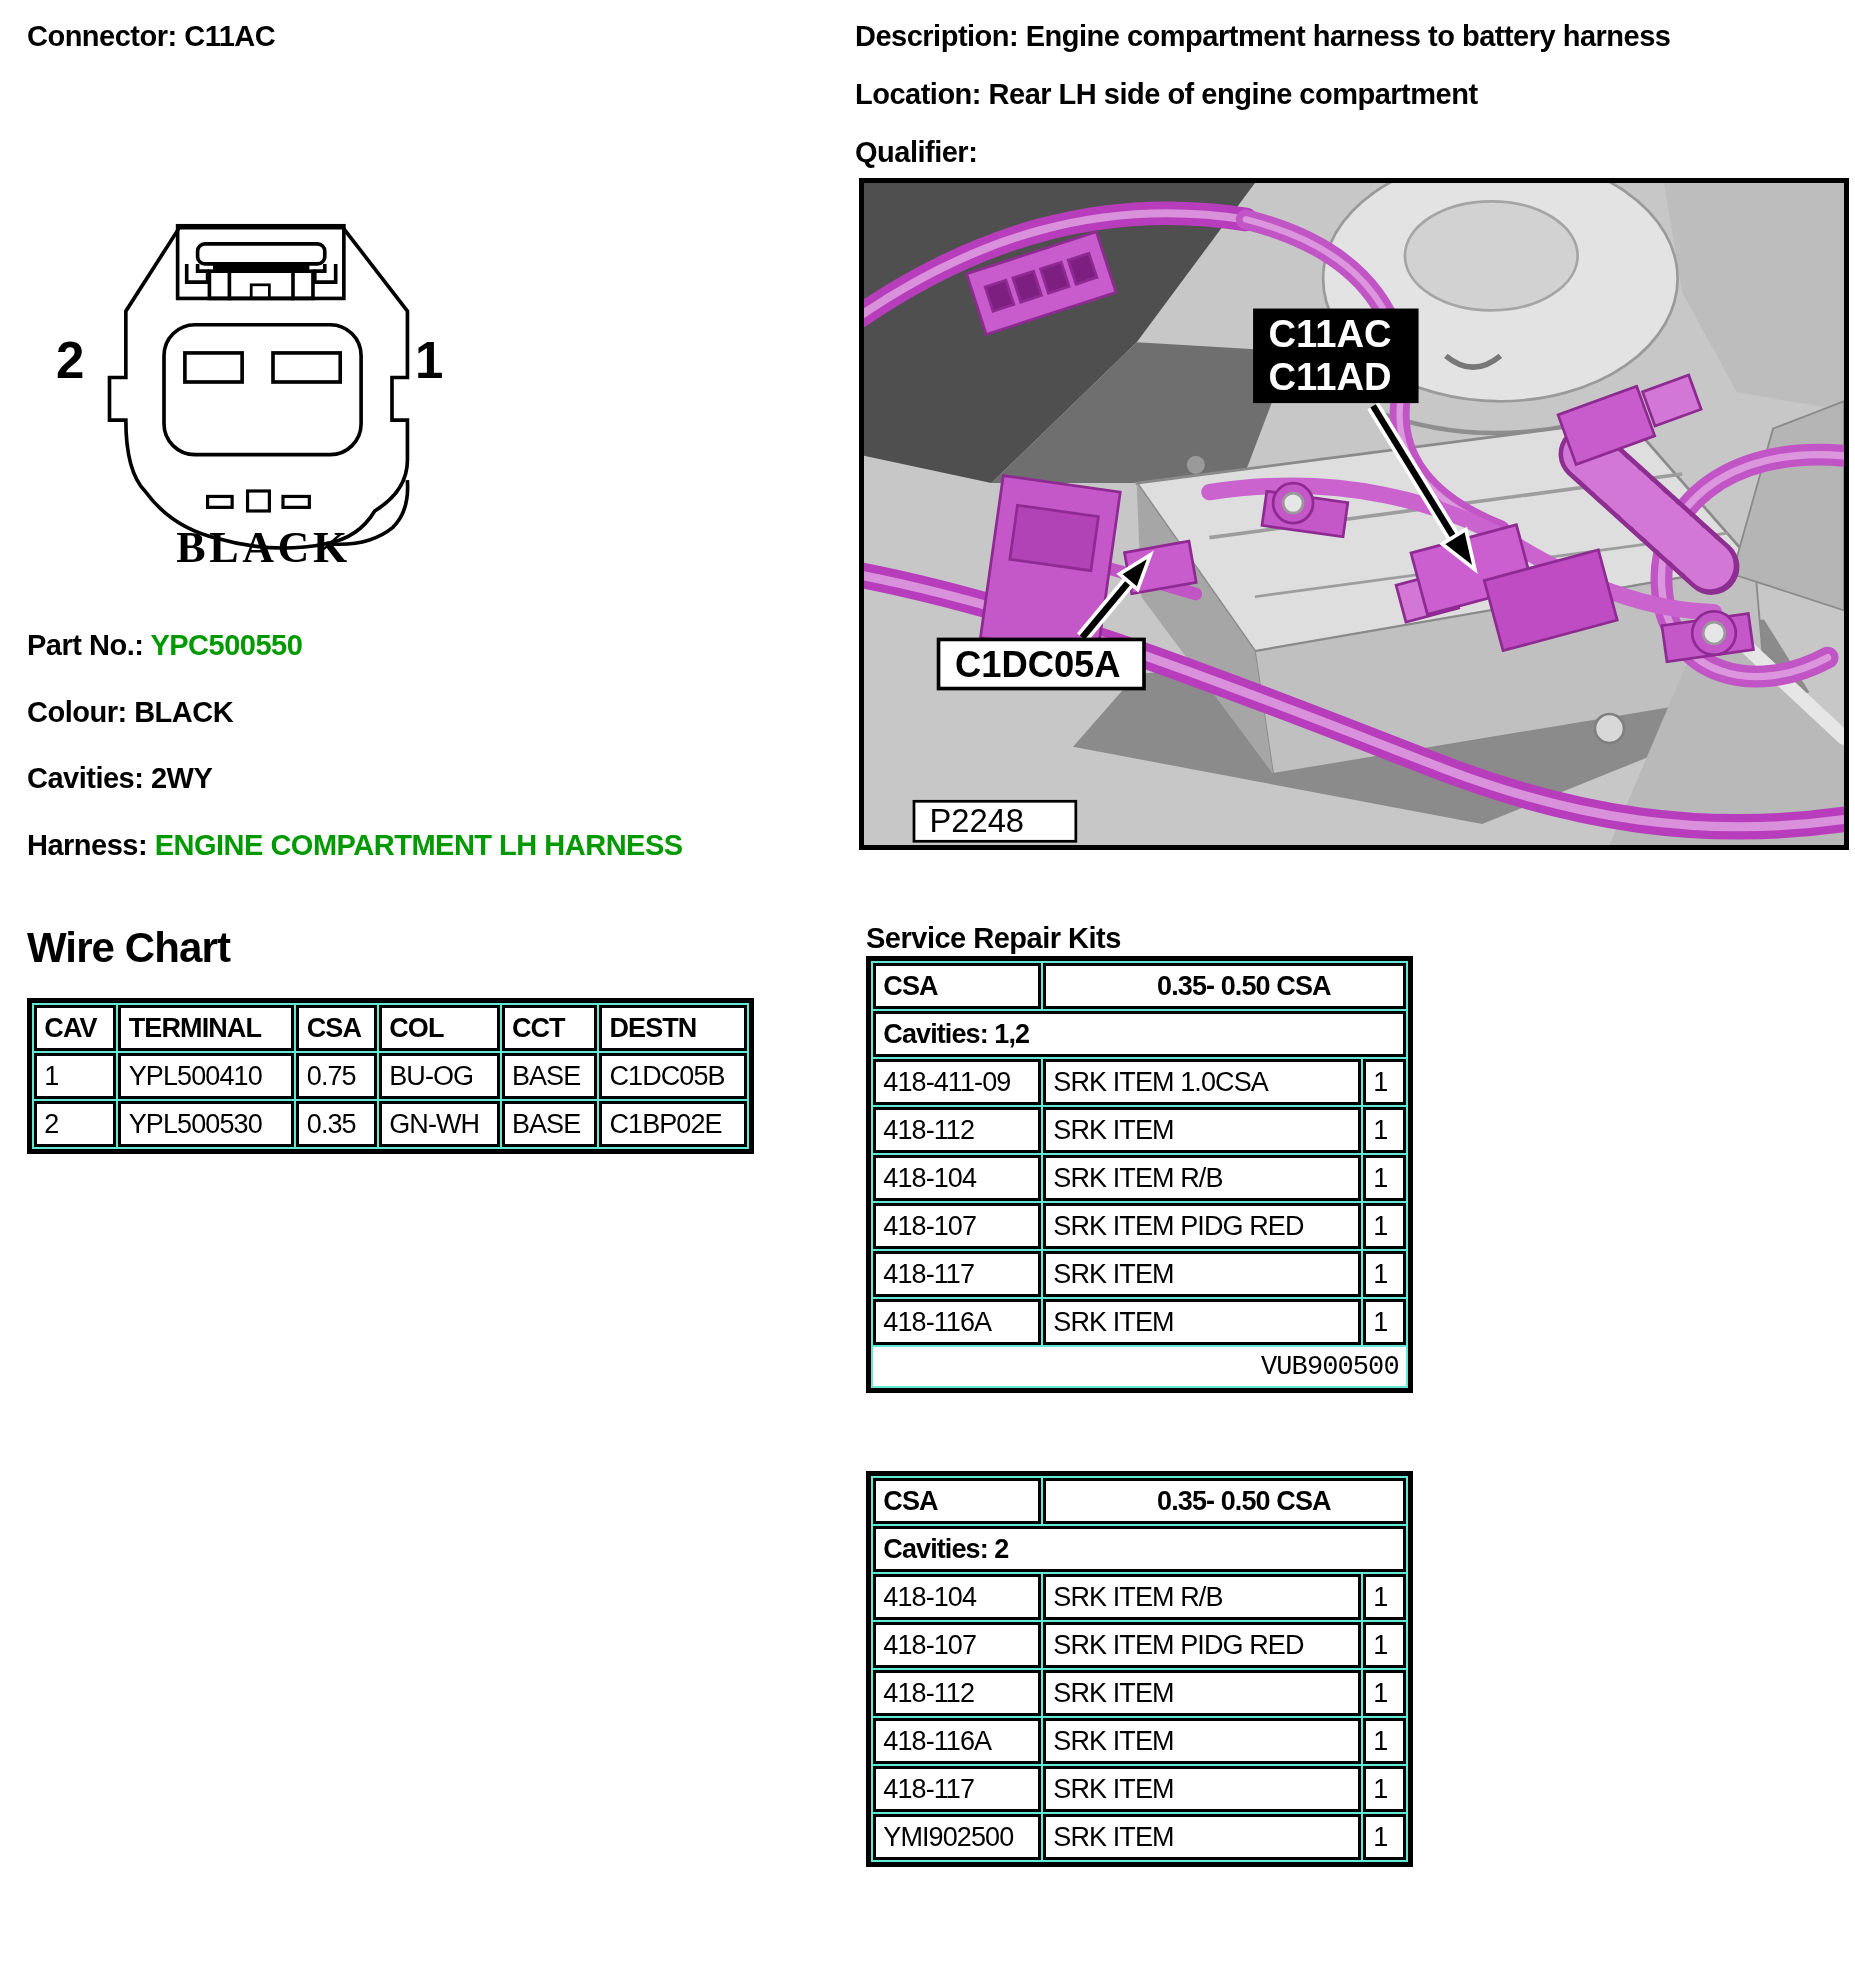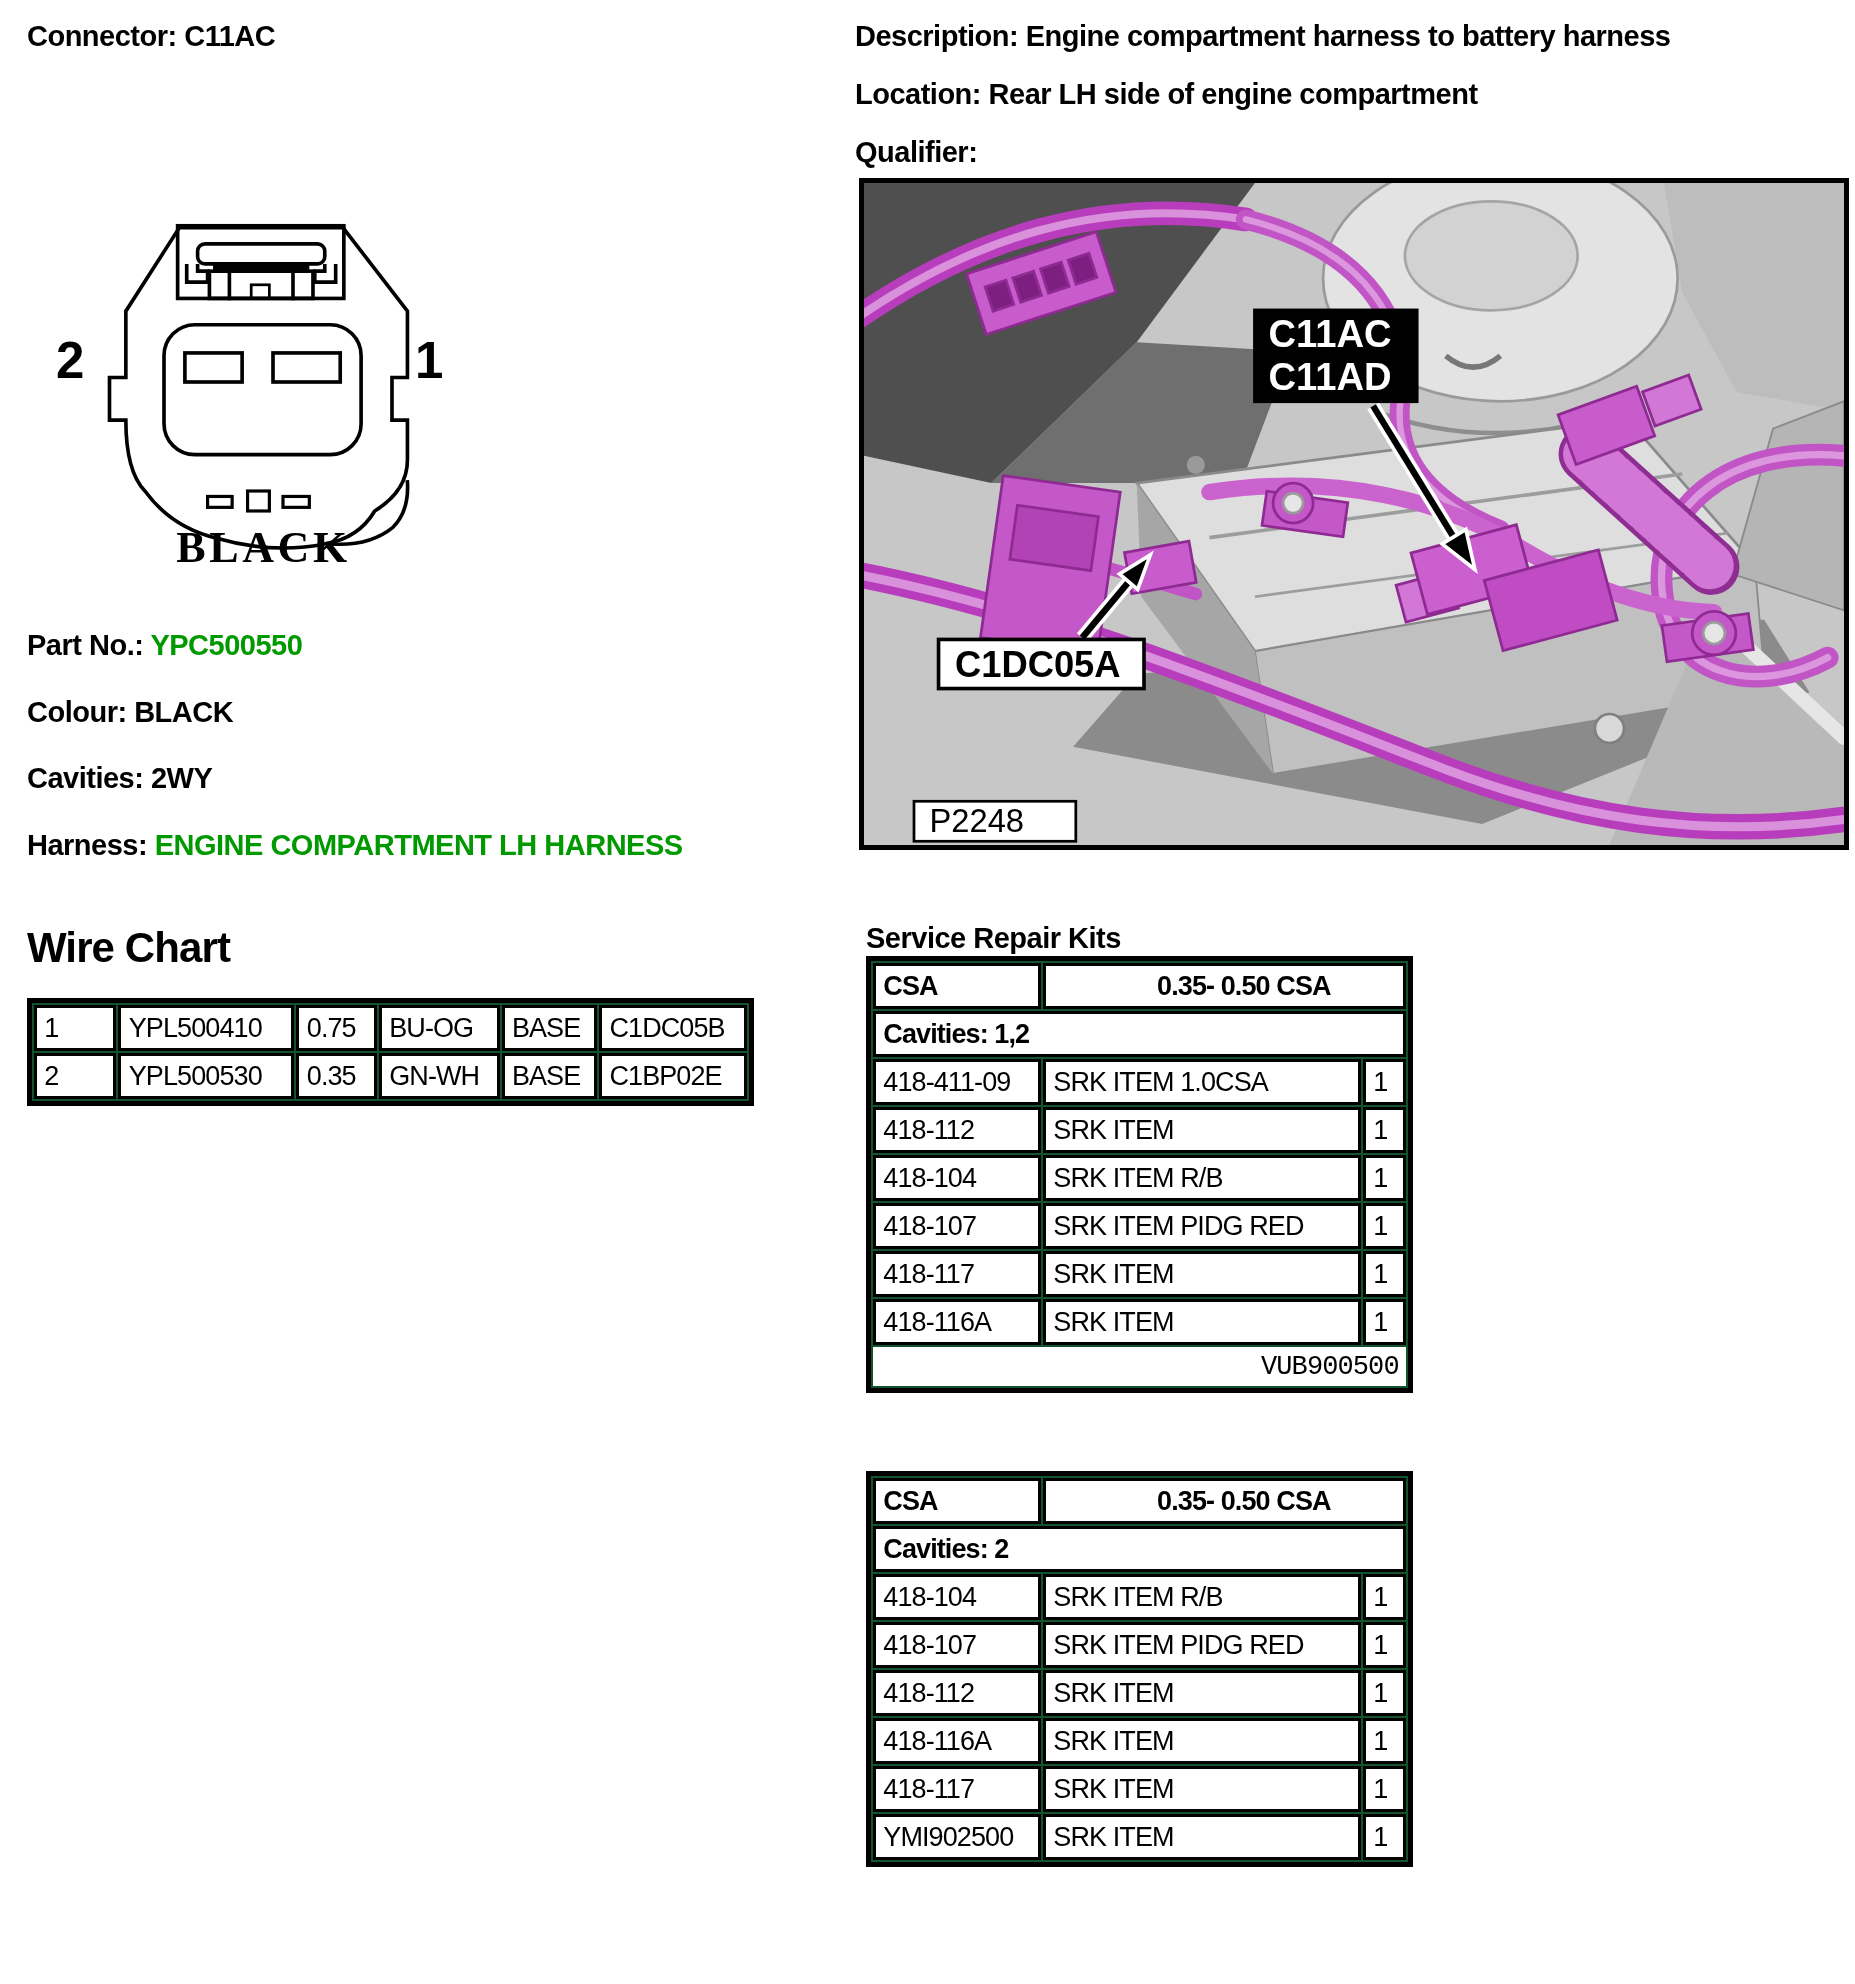--- a/index.html
+++ b/index.html
@@ -13,21 +13,21 @@
   .pin-num{font-weight:bold;font-size:51px;}
   .black-caption{
     font-family:"Liberation Serif", serif;font-weight:bold;font-size:44px;
     letter-spacing:3.6px;text-align:center;
   }
   .wire-title{font-weight:bold;font-size:42px;text-align:left;letter-spacing:-0.9px;}
   .srk-heading{font-weight:bold;font-size:29px;letter-spacing:-0.5px;}
 
   table.grid{
     border-collapse:separate;border-spacing:2.7px;
-    border:5.5px solid #000;background:#14532d;table-layout:fixed;
+    border:5.5px solid #000;background:#5eead4;table-layout:fixed;
   }
   table.grid td, table.grid th{
     box-sizing:border-box;border:3.6px solid #000;background:#fff;
     font-size:27px;letter-spacing:-0.9px;padding:4.5px 7.3px;white-space:nowrap;
     vertical-align:middle;text-align:left;overflow:hidden;font-weight:normal;
   }
   table.grid th{font-weight:bold;}
   table.grid td.center, table.grid th.center{text-align:center;padding-left:46px;}
   table.grid td.footer{border:none;text-align:right;font-family:Liberation Mono, monospace;}
   .photo-frame{
@@ -104,20 +104,28 @@
 <table class="grid abs" style="left:27px;top:998px;width:727px;">
   <colgroup>
     <col style="width:82px">
       <col style="width:175px">
       <col style="width:80px">
     <col style="width:120px">
       <col style="width:95px">
       <col style="width:147px">
   </colgroup>
   <tbody>
+      <tr>
+    <th>CAV</th>
+    <th>TERMINAL</th>
+    <th>CSA</th>
+    <th>COL</th>
+    <th>CCT</th>
+    <th>DESTN</th>
+  </tr>
   <tr>
     <td>1</td>
     <td>YPL500410</td>
     <td>0.75</td>
     <td>BU-OG</td>
     <td>BASE</td>
     <td>C1DC05B</td>
   </tr>
   <tr>
     <td>2</td>

